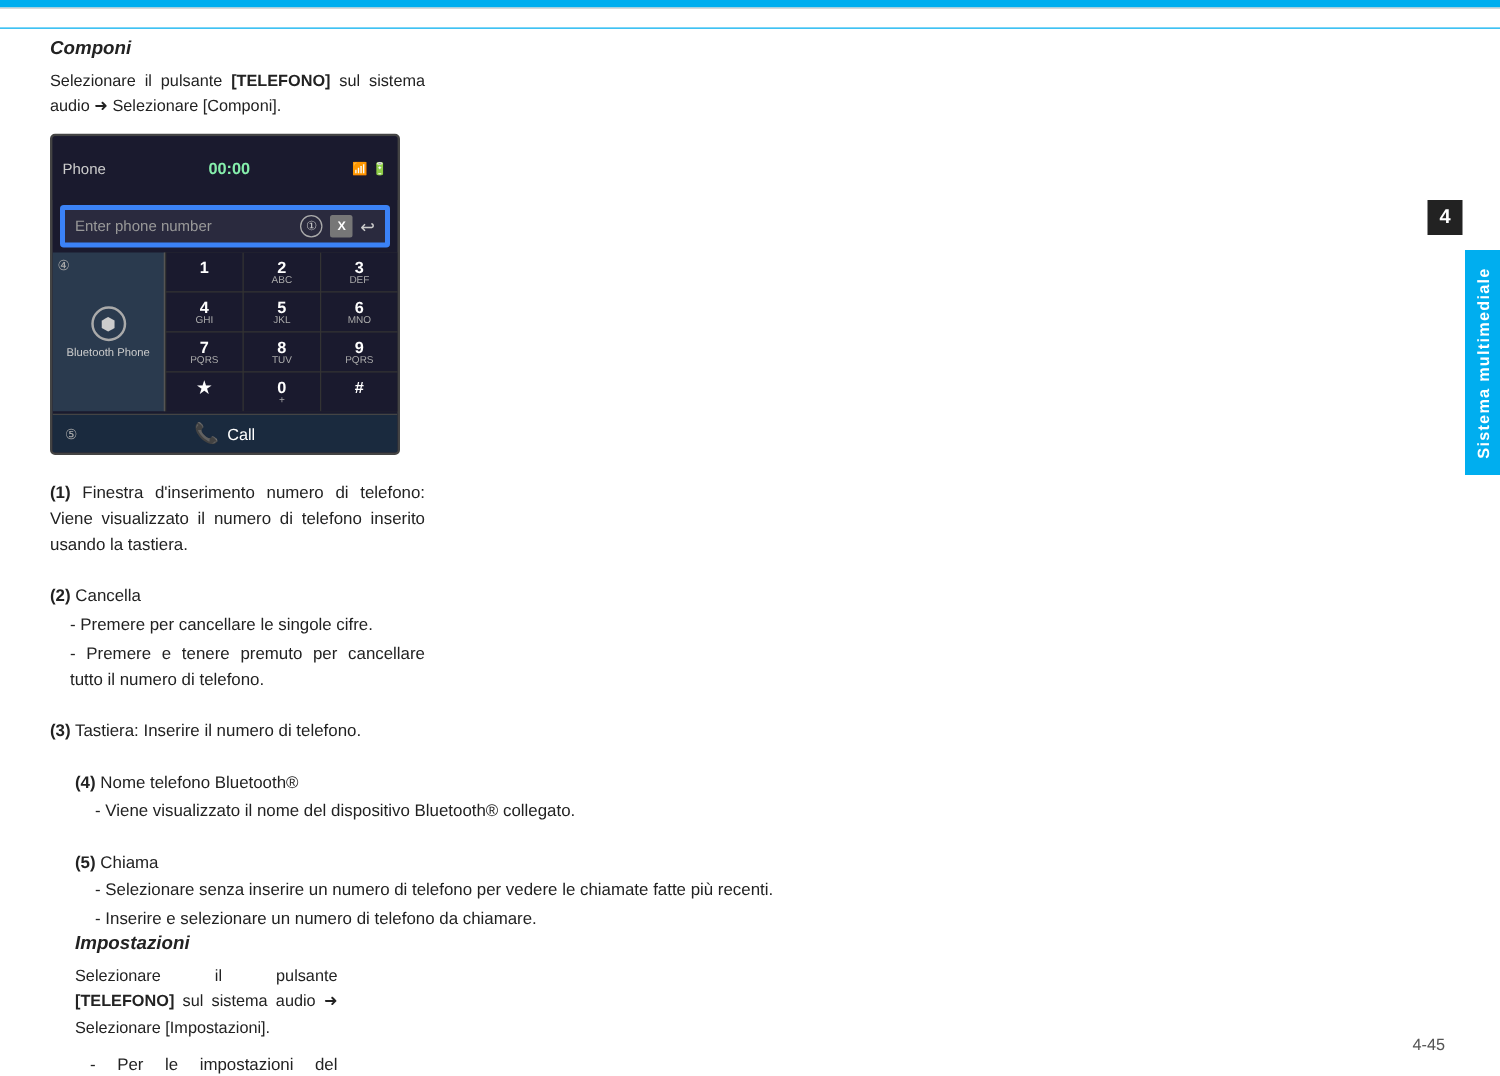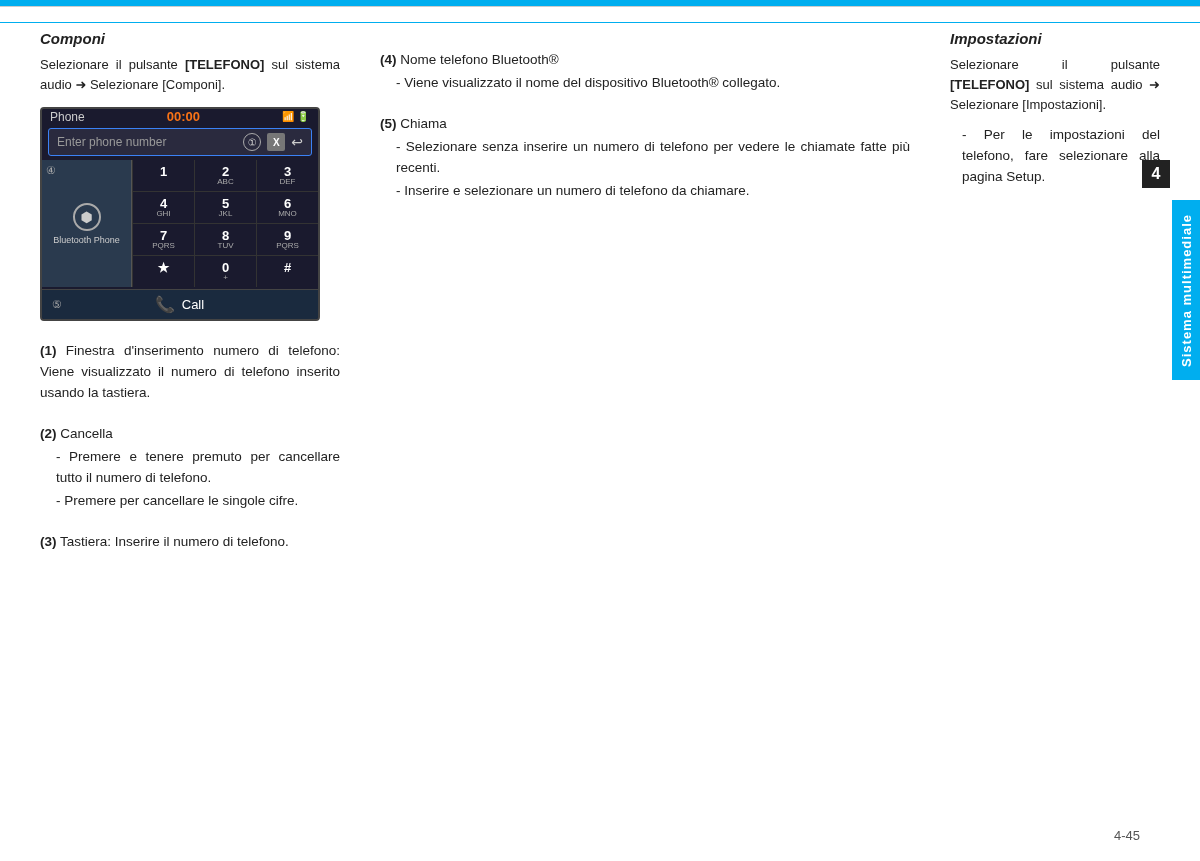--- a/index.html
+++ b/index.html
@@ -31,20 +31,21 @@
     }
 
     
     .content {
       position: absolute;
       top: 30px;
       left: 40px;
       right: 40px;
       bottom: 40px;
       display: flex;
+      flex-direction: column;
       gap: 0;
     }
 
     
     .col-left {
       width: 320px;
       flex-shrink: 0;
       padding-right: 20px;
     }
     .col-middle {
@@ -104,45 +105,45 @@
       overflow: hidden;
       margin: 12px 0 16px 0;
       background: #1a1a2e;
       width: 280px;
     }
 
     .phone-header {
       background: #1a1a2e;
       color: #fff;
       font-size: 12px;
-      padding: 0 8px;
+      padding: 18px 8px;
       display: flex;
       align-items: center;
       justify-content: space-between;
     }
     .phone-header-left {
       color: #ccc;
       font-size: 12px;
     }
     .phone-header-center {
-      color: #f97316;
+      color: #86efac;
       font-size: 13px;
       font-weight: bold;
     }
     .phone-header-right {
       display: flex;
       gap: 3px;
       align-items: center;
       font-size: 10px;
       color: #ccc;
     }
 
     .phone-input-row {
       background: #2a2a3e;
-      border: 1px solid #3b82f6;
+      border: 4px solid #3b82f6;
       margin: 4px 6px;
       border-radius: 3px;
       padding: 4px 8px;
       display: flex;
       align-items: center;
       justify-content: space-between;
     }
     .phone-input-text {
       color: #999;
       font-size: 12px;
@@ -272,21 +273,21 @@
       margin-top: 2px;
       font-size: 13.5px;
       line-height: 1.55;
       text-align: justify;
     }
 
     
     .page-number {
       position: absolute;
       bottom: 18px;
-      right: 60px;
+      right: 44px;
       font-size: 13px;
       color: #555;
     }
 
     
     .chapter-box {
       position: absolute;
       right: 30px;
       top: 160px;
       width: 28px;
@@ -412,22 +413,22 @@
           <span>Call</span>
         </div>
       </div>
     </div>
 
     <div class="num-item">
       <span class="bold">(1)</span> Finestra d'inserimento numero di telefono: Viene visualizzato il numero di telefono inserito usando la tastiera.
     </div>
     <div class="num-item">
       <span class="bold">(2)</span> Cancella
+      <div class="sub-item">- Premere per cancellare le singole cifre.</div>
       <div class="sub-item">- Premere e tenere premuto per cancellare tutto il numero di telefono.</div>
-      <div class="sub-item">- Premere per cancellare le singole cifre.</div>
     </div>
     <div class="num-item">
       <span class="bold">(3)</span> Tastiera: Inserire il numero di telefono.
     </div>
   </div>
 
   <div class="col-middle" style="margin-top:0;">
     <div class="num-item">
       <span class="bold">(4)</span> Nome telefono Bluetooth®
       <div class="sub-item">- Viene visualizzato il nome del dispositivo Bluetooth® collegato.</div>

